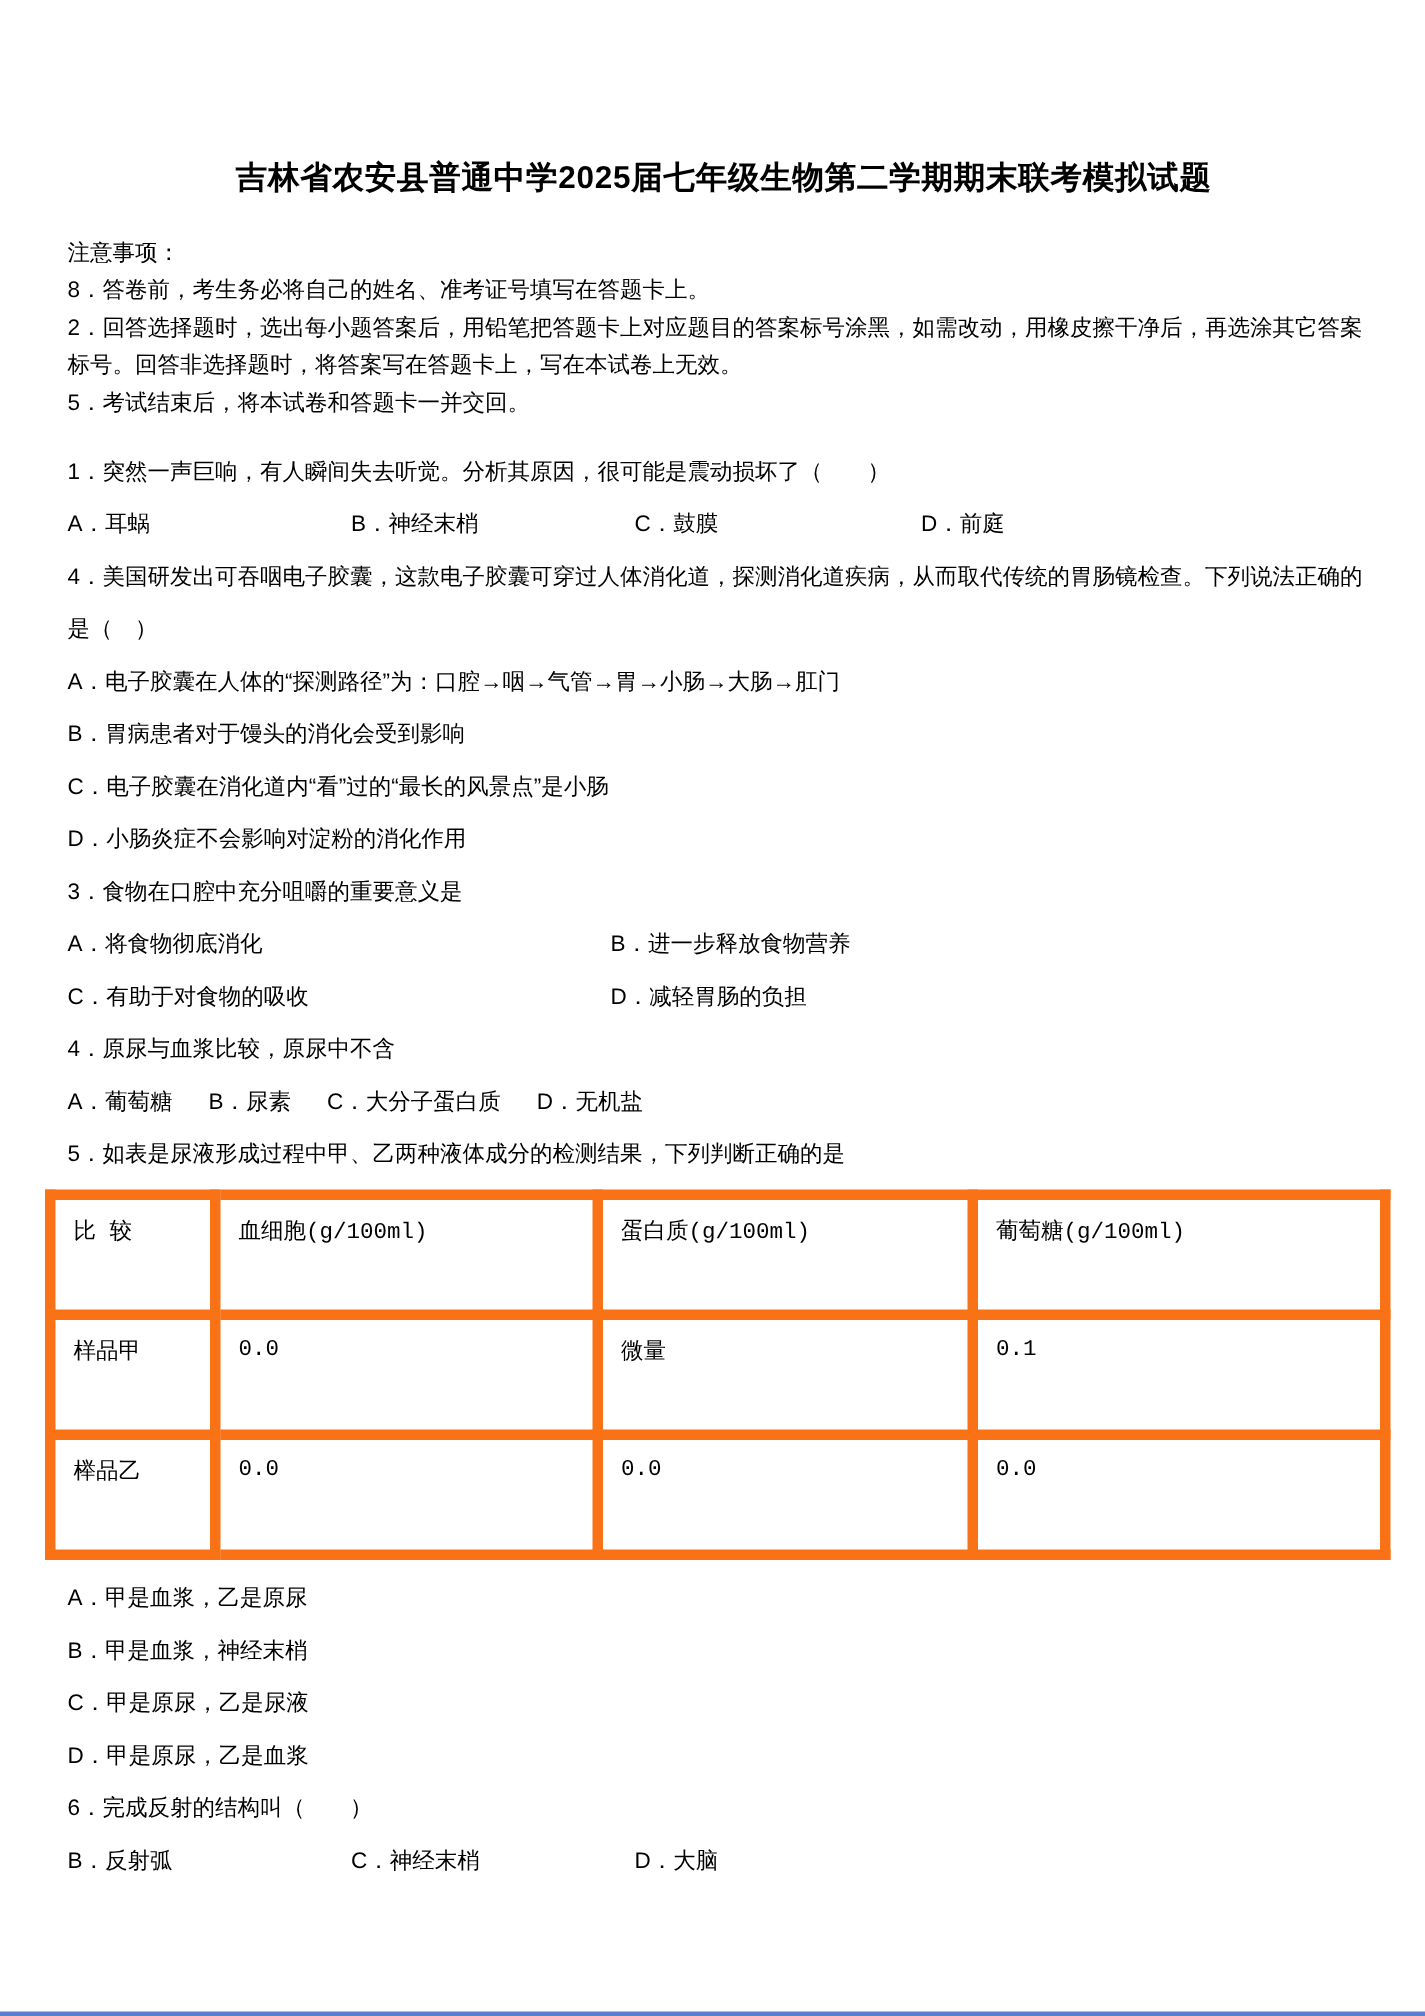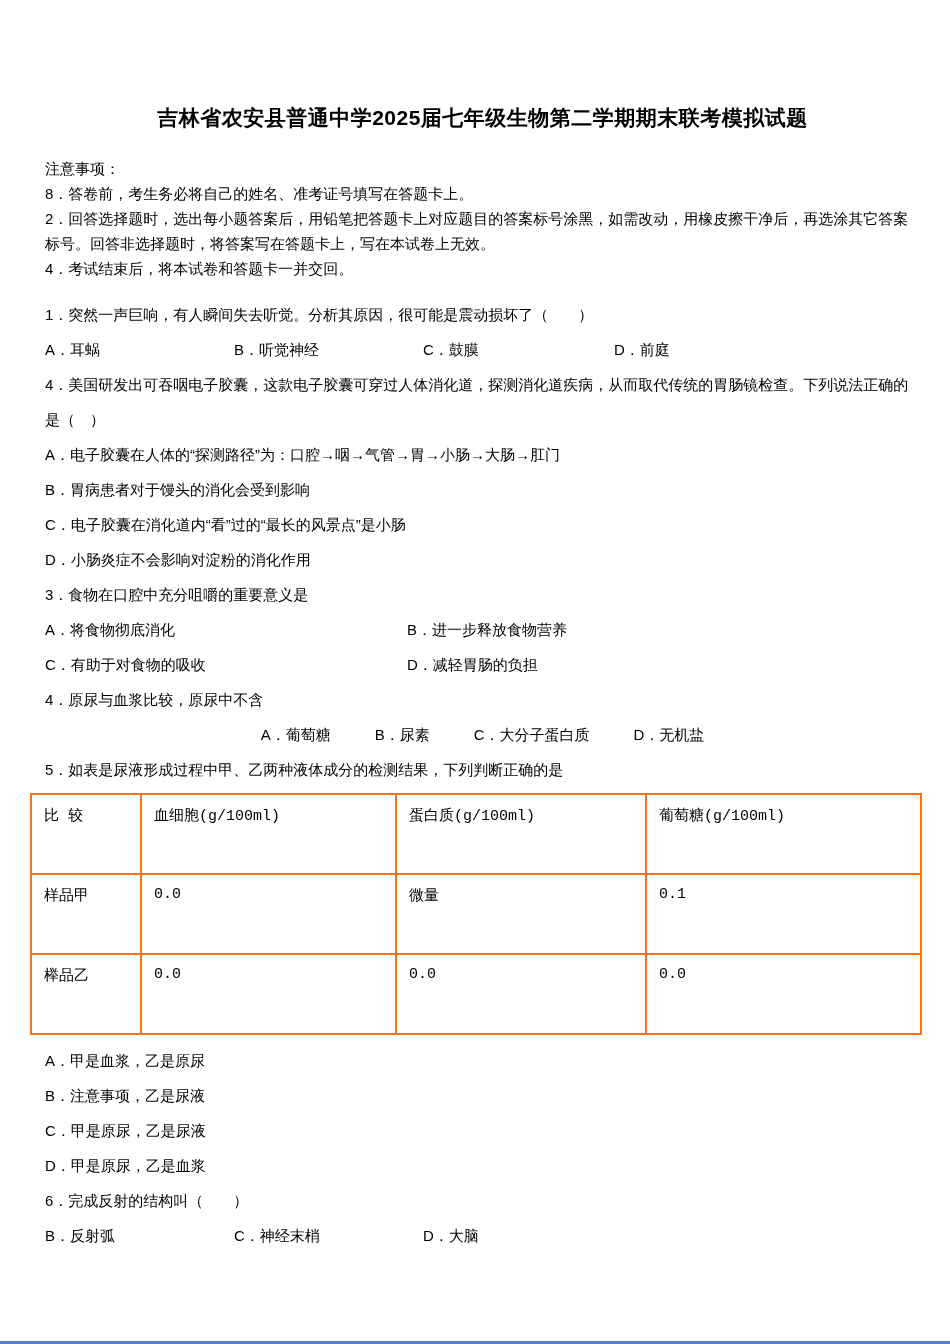--- a/index.html
+++ b/index.html
@@ -43,34 +43,33 @@
     grid-template-columns: 165px 165px 167px auto;
     gap: 24px;
   }
   .cols2 {
     display: grid;
     grid-template-columns: 330px auto;
     gap: 32px;
   }
   .inline-gap {
     display: flex;
-    gap: 44px;
+    gap: 24px;
     line-height: 35px;
-    justify-content: center;
   }
   .opt-block { line-height: 35px; }
   table.dtable {
     border-collapse: collapse;
     table-layout: fixed;
     width: 890px;
     margin: 6px 0 8px -15px;
     font-size: 15px;
   }
   table.dtable td {
-    border: 2px solid #f97316;
+    border: 7px solid #f97316;
     vertical-align: top;
     box-sizing: border-box;
     height: 80px;
     padding: 11px 12px;
     font-family: "Liberation Mono", monospace;
   }
   .bottom-edge {
     position: absolute;
     left: 0;
     bottom: 0;
@@ -83,30 +82,30 @@
 <body>
 
 <div class="page">
 
   <h1 class="title">吉林省农安县普通中学2025届七年级生物第二学期期末联考模拟试题</h1>
 
   <section class="notice">
     <div class="notice-line">注意事项：</div>
     <div class="notice-line">8．答卷前，考生务必将自己的姓名、准考证号填写在答题卡上。</div>
     <div class="notice-line">2．回答选择题时，选出每小题答案后，用铅笔把答题卡上对应题目的答案标号涂黑，如需改动，用橡皮擦干净后，再选涂其它答案标号。回答非选择题时，将答案写在答题卡上，写在本试卷上无效。</div>
-    <div class="notice-line">4．考试结束后，将本试卷和答题卡一并交回。</div>
+    <div class="notice-line">5．考试结束后，将本试卷和答题卡一并交回。</div>
   </section>
 
   <section class="questions">
 
     <div class="q">
       <div class="stem">1．突然一声巨响，有人瞬间失去听觉。分析其原因，很可能是震动损坏了（　　）</div>
       <div class="opt-row cols4">
         <span class="opt">A．耳蜗</span>
-        <span class="opt">B．听觉神经</span>
+        <span class="opt">B．神经末梢</span>
         <span class="opt">C．鼓膜</span>
         <span class="opt">D．前庭</span>
       </div>
     </div>
 
     <div class="q">
       <div class="stem">4．美国研发出可吞咽电子胶囊，这款电子胶囊可穿过人体消化道，探测消化道疾病，从而取代传统的胃肠镜检查。下列说法正确的是（　）</div>
       <div class="opt-block">A．电子胶囊在人体的“探测路径”为：口腔→咽→气管→胃→小肠→大肠→肛门</div>
       <div class="opt-block">B．胃病患者对于馒头的消化会受到影响</div>
       <div class="opt-block">C．电子胶囊在消化道内“看”过的“最长的风景点”是小肠</div>
@@ -161,21 +160,21 @@
         <tr>
           <td>榉品乙</td>
           <td>0.0</td>
           <td>0.0</td>
           <td>0.0</td>
         </tr>
       </tbody>
         </table>
 
       <div class="opt-block">A．甲是血浆，乙是原尿</div>
-      <div class="opt-block">B．注意事项，乙是尿液</div>
+      <div class="opt-block">B．甲是血浆，神经末梢</div>
       <div class="opt-block">C．甲是原尿，乙是尿液</div>
       <div class="opt-block">D．甲是原尿，乙是血浆</div>
     </div>
 
     <div class="q">
       <div class="stem">6．完成反射的结构叫（　　）</div>
       <div class="opt-row cols4">
         <span class="opt">B．反射弧</span>
         <span class="opt">C．神经末梢</span>
         <span class="opt">D．大脑</span>

